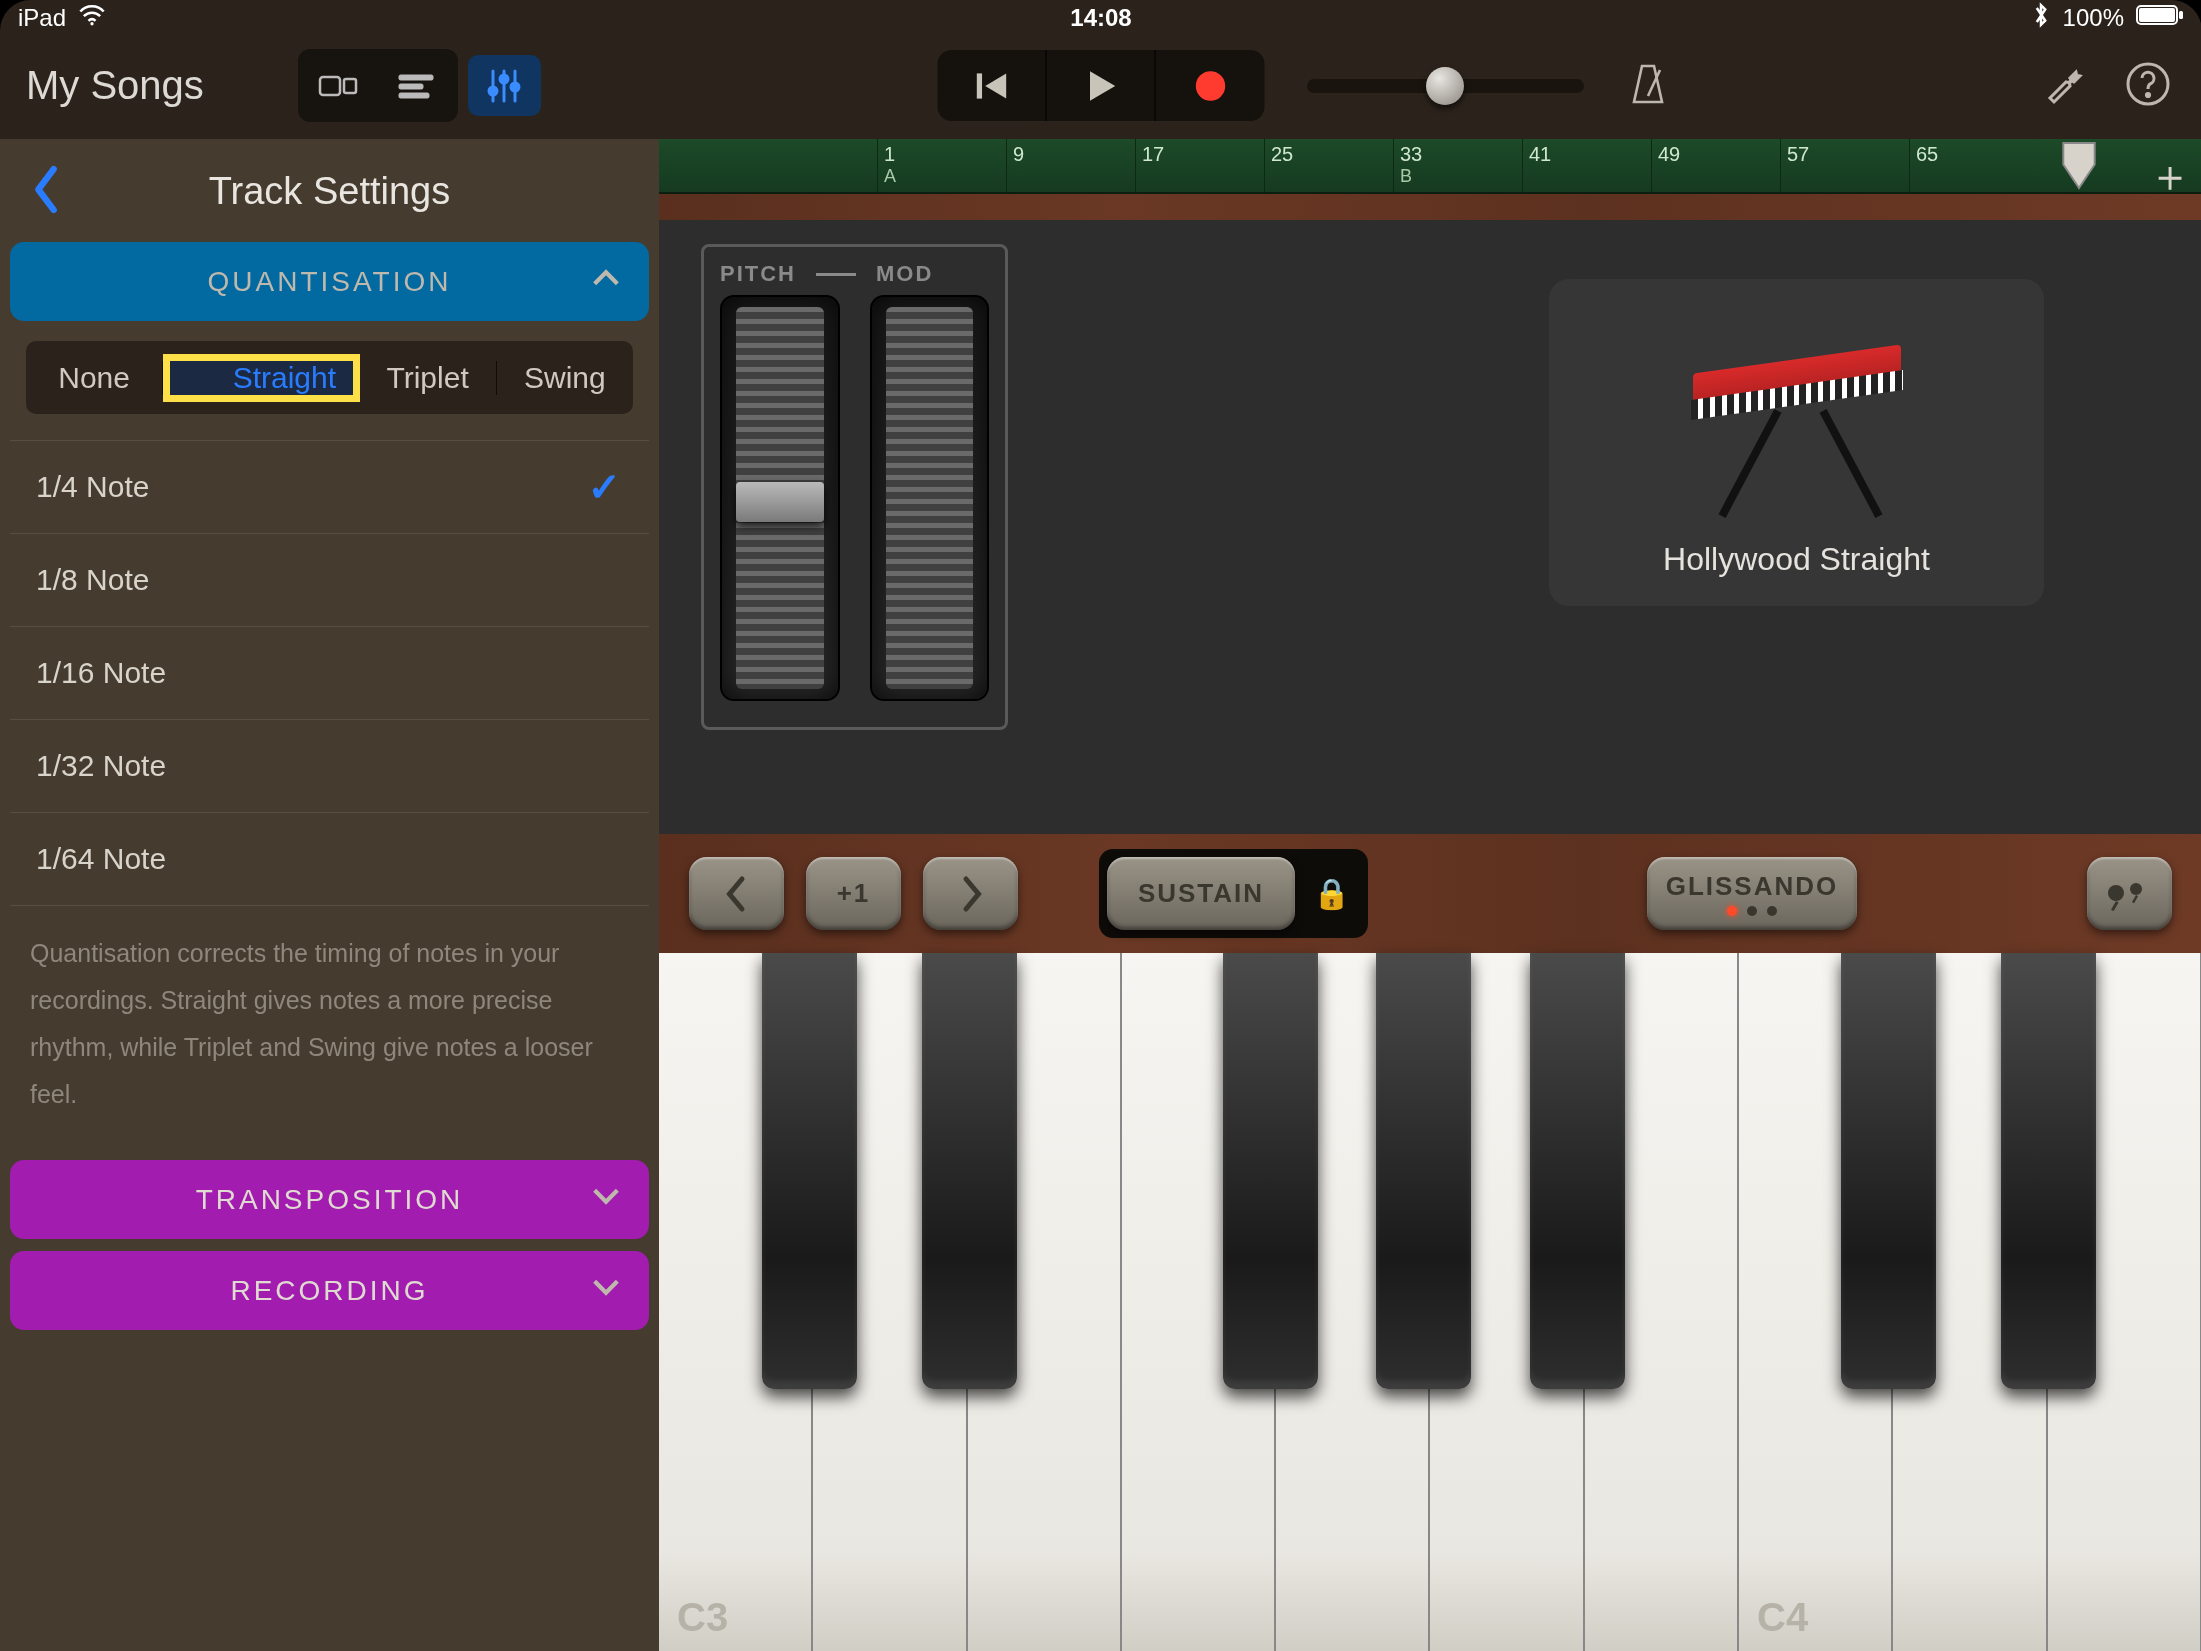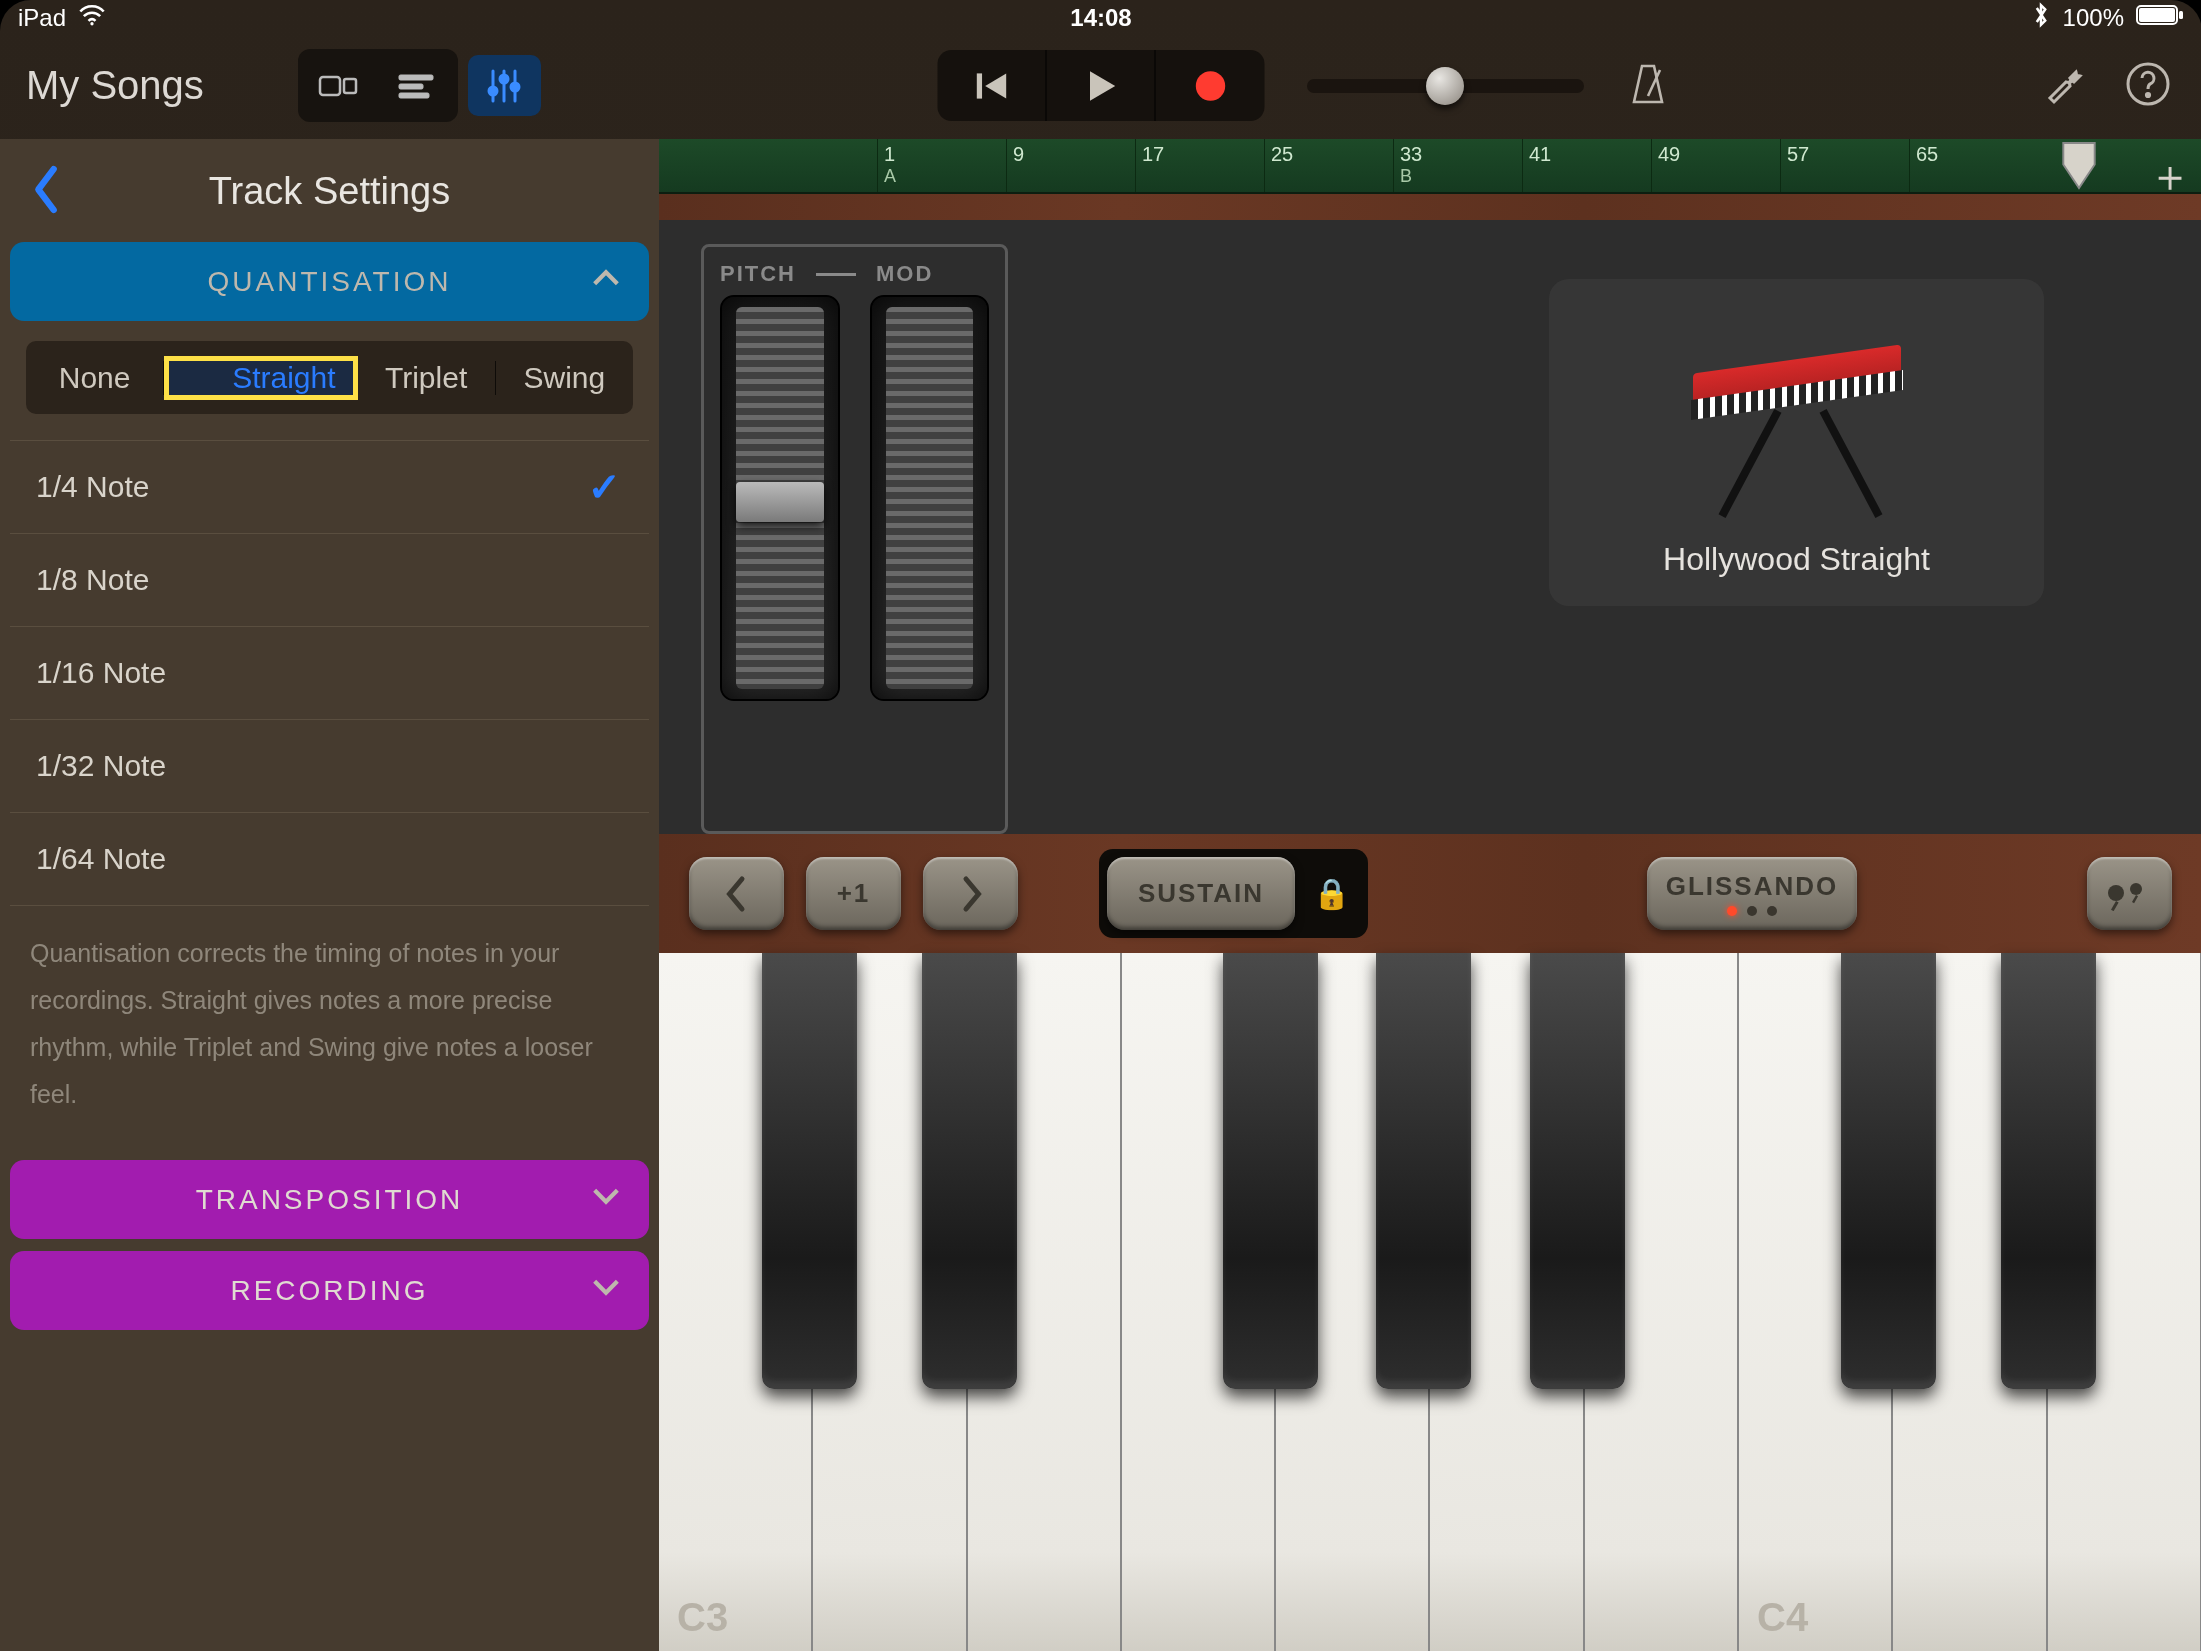--- a/index.html
+++ b/index.html
@@ -38,41 +38,41 @@
   .ts-header{ display:flex; align-items:center; justify-content:center; position:relative; height:89px;}
   .ts-back{ position:absolute; left:18px; }
   .ts-back svg{width:36px;height:51px;}
   .ts-title{ color:#e9e6e1; font-size:38px; font-weight:400;}
   .section-head{ background:#0369a1; height:79px; border-radius:14px; display:flex; align-items:center; justify-content:center; color:#beb8ad; font-size:28px; letter-spacing:3px; position:relative; margin-top:6px;}
   .section-head .chev{position:absolute; right:26px;}
   .section-head .chev svg{width:34px;height:34px;stroke:#beb8ad;}
   .seg{ display:flex; margin:20px 16px 0 16px; background:#2b231b; border-radius:10px; overflow:hidden; height:73px;align-items:center;}
   .seg-item{ flex:1; display:flex; align-items:center; justify-content:center; color:#cfc9bf; font-size:30px; border-right:1px solid #0e0b08;}
   .seg-item:last-child{border-right:none;}
-  .seg-item.sel{ background:#1b2a42; color:#2a7cff; border:5px solid #fde047;padding-left:46px;}
+  .seg-item.sel{ background:#1b2a42; color:#2a7cff; border:7px solid #fde047;padding-left:46px;}
   .note-list{ margin-top:26px; border-top:1px solid #5a4e3f;}
   .note-row{ height:93px; border-bottom:1px solid #5a4e3f; display:flex; align-items:center; padding:0 26px; color:#d9d4cb; font-size:30px; position:relative;}
   .note-row .check{ position:absolute; right:28px; color:#2a7cff; font-size:40px; font-weight:600;}
   .info-text{ color:#8f877b; font-size:25px; line-height:47px; padding:24px 20px 30px 20px;}
   .collapsed-head{ background:#a21caf; height:79px; border-radius:14px; display:flex; align-items:center; justify-content:center; color:#e0dbd1; font-size:28px; letter-spacing:3px; position:relative; margin-top:12px;}
   .collapsed-head .chev{position:absolute;right:26px;}
   .collapsed-head .chev svg{width:34px;height:34px;stroke:#beb8ad;}
 
   
   .main { position:absolute; left:659px; right:0; top:139px; bottom:0; background:#2f2a25;}
   .ruler{ height:55px; background:linear-gradient(#1d4a28,#153a20); display:flex; align-items:flex-start; padding-left:218px; position:relative; border-bottom:2px solid #0c1e10;}
   .ruler .tick{ width:129px; color:#cfe8cf; font-size:20px; padding-top:4px; border-left:1px solid #0c2a12; height:100%; padding-left:6px;}
   .ruler .tick small{display:block;font-size:18px;color:#a9c9a8;}
   .ruler .playhead{position:absolute; right:99px; top:0;}
   .ruler .add{position:absolute; right:10px; top:8px; color:#d7d2cb; font-size:44px;}
   
   .wood{ background:linear-gradient(90deg,#5a2f1e,#6a3824 30%,#5d311f 60%,#6e3a26); position:relative;}
   .wood-top{height:26px;}
   .panel{ background:#2d2d2d; height:614px; margin:0 0px; display:flex; position:relative;}
-  .pm-box{ margin:24px 0 0 42px; width:307px; height:590px; border:3px solid #5a5a5a; border-radius:8px; padding:14px 16px; display:flex; flex-direction:column;}
+  .pm-box{ margin:24px 0 0 42px; width:307px; height:486px; border:3px solid #5a5a5a; border-radius:8px; padding:14px 16px; display:flex; flex-direction:column;}
   .pm-labels{display:flex; gap:20px; color:#8a8a8a; font-size:22px; letter-spacing:2px; font-weight:700; margin-bottom:8px; align-items:center;}
   .pm-labels .dash{flex:0 0 40px;height:3px;background:#8a8a8a;}
   .pm-wheels{display:flex; gap:30px; height:406px;}
   .wheel{flex:1;background:linear-gradient(#1a1a1a,#2a2a2a);border-radius:14px;border:2px solid #000;position:relative;overflow:hidden;box-shadow:inset 0 0 30px rgba(0,0,0,.8);}
   .wheel::before{content:"";position:absolute;inset:10px 14px;background:repeating-linear-gradient(to bottom,#6a6a6a 0 5px,#404040 5px 12px);border-radius:6px;}
   .wheel.pitch::after{content:"";position:absolute;left:14px;right:14px;top:46%;height:40px;background:linear-gradient(#bababa,#7a7a7a);border-radius:4px;box-shadow:0 4px 10px rgba(0,0,0,.8);}
   
   .inst-card{position:absolute; right:158px; top:59px; width:495px; height:327px; background:rgba(100,100,100,.18); border-radius:20px; display:flex; flex-direction:column; align-items:center; justify-content:flex-end; padding-bottom:28px;}
   .inst-card .name{color:#e6e3de;font-size:32px;}
   .keyb-stand{position:relative;width:208px;height:168px;margin-bottom:20px;}

